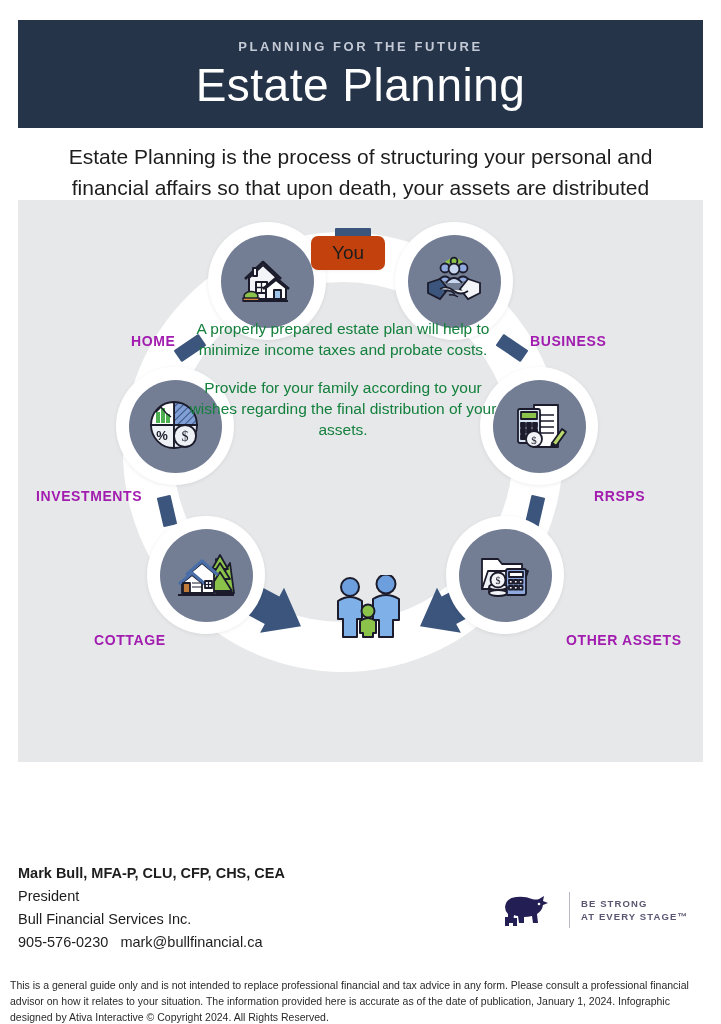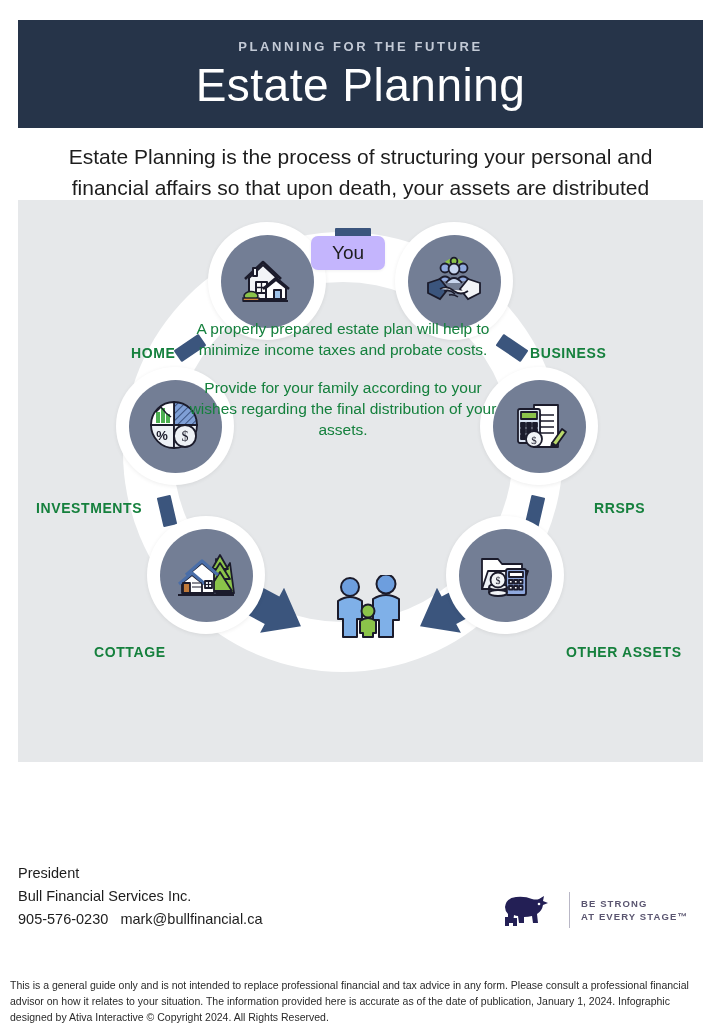--- a/index.html
+++ b/index.html
@@ -126,43 +126,42 @@
     align-items: center;
     justify-content: center;
   }
   .node .disc svg { display: block; }
 
   .node-label {
     position: absolute;
     font-size: 14px;
     font-weight: 600;
     letter-spacing: 0.6px;
-    color: #15803d;
+    color: #a21caf;
     white-space: nowrap;
-    margin-top: 12px;
   }
 
   
   .center-text {
     position: absolute;
     left: 165px;
     top: 118px;
     width: 320px;
     text-align: center;
     font-size: 15.5px;
     line-height: 1.36;
     color: #15803d;
   }
   .center-text p { margin: 0; }
   .center-text p + p { margin-top: 17px; }
 
   
   .pill {
     position: absolute;
-    background: #c4b5fd;
+    background: #c2410c;
     border-radius: 7px;
     display: flex;
     align-items: center;
     justify-content: center;
     box-shadow: 0 1px 3px rgba(0,0,0,0.06);
   }
   .pill-you {
     left: 293px;
     top: 36px;
     width: 74px;
@@ -476,20 +475,21 @@
         <path d="M34 46 q8 -6 16 0 L50 58 L47 58 L47 62 L37 62 L37 58 L34 58 Z" fill="#8bc34a"></path>
       </g>
     </svg>
 
 
   </div>
 </div>
 
 <div class="footer">
   <div class="contact">
+    <div class="name">Mark Bull, MFA-P, CLU, CFP, CHS, CEA</div>
     <div>President</div>
     <div>Bull Financial Services Inc.</div>
     <div class="phoneline">905-576-0230   mark@bullfinancial.ca</div>
   </div>
 
   <div class="logo">
     <svg class="logo-mark" viewBox="0 0 58 38">
       <g fill="#231f55">
         <path d="M7 16 q1 -9 11 -10 q9 -1 16 2 q4 1 7 0 l5 -3 l-1 5 l5 2 l-5 2 q-1 6 -6 9 l1 9 l-5 0 l-1 -7 q-4 1 -8 1 l0 6 l-5 0 l-1 -7 q-2 0 -4 -1 l-1 8 l-5 0 l0 -9 q-3 -3 -3 -7 Z"></path>
         <path d="M11 26 l0 9 l-4 0 l0 -9 Z"></path>

